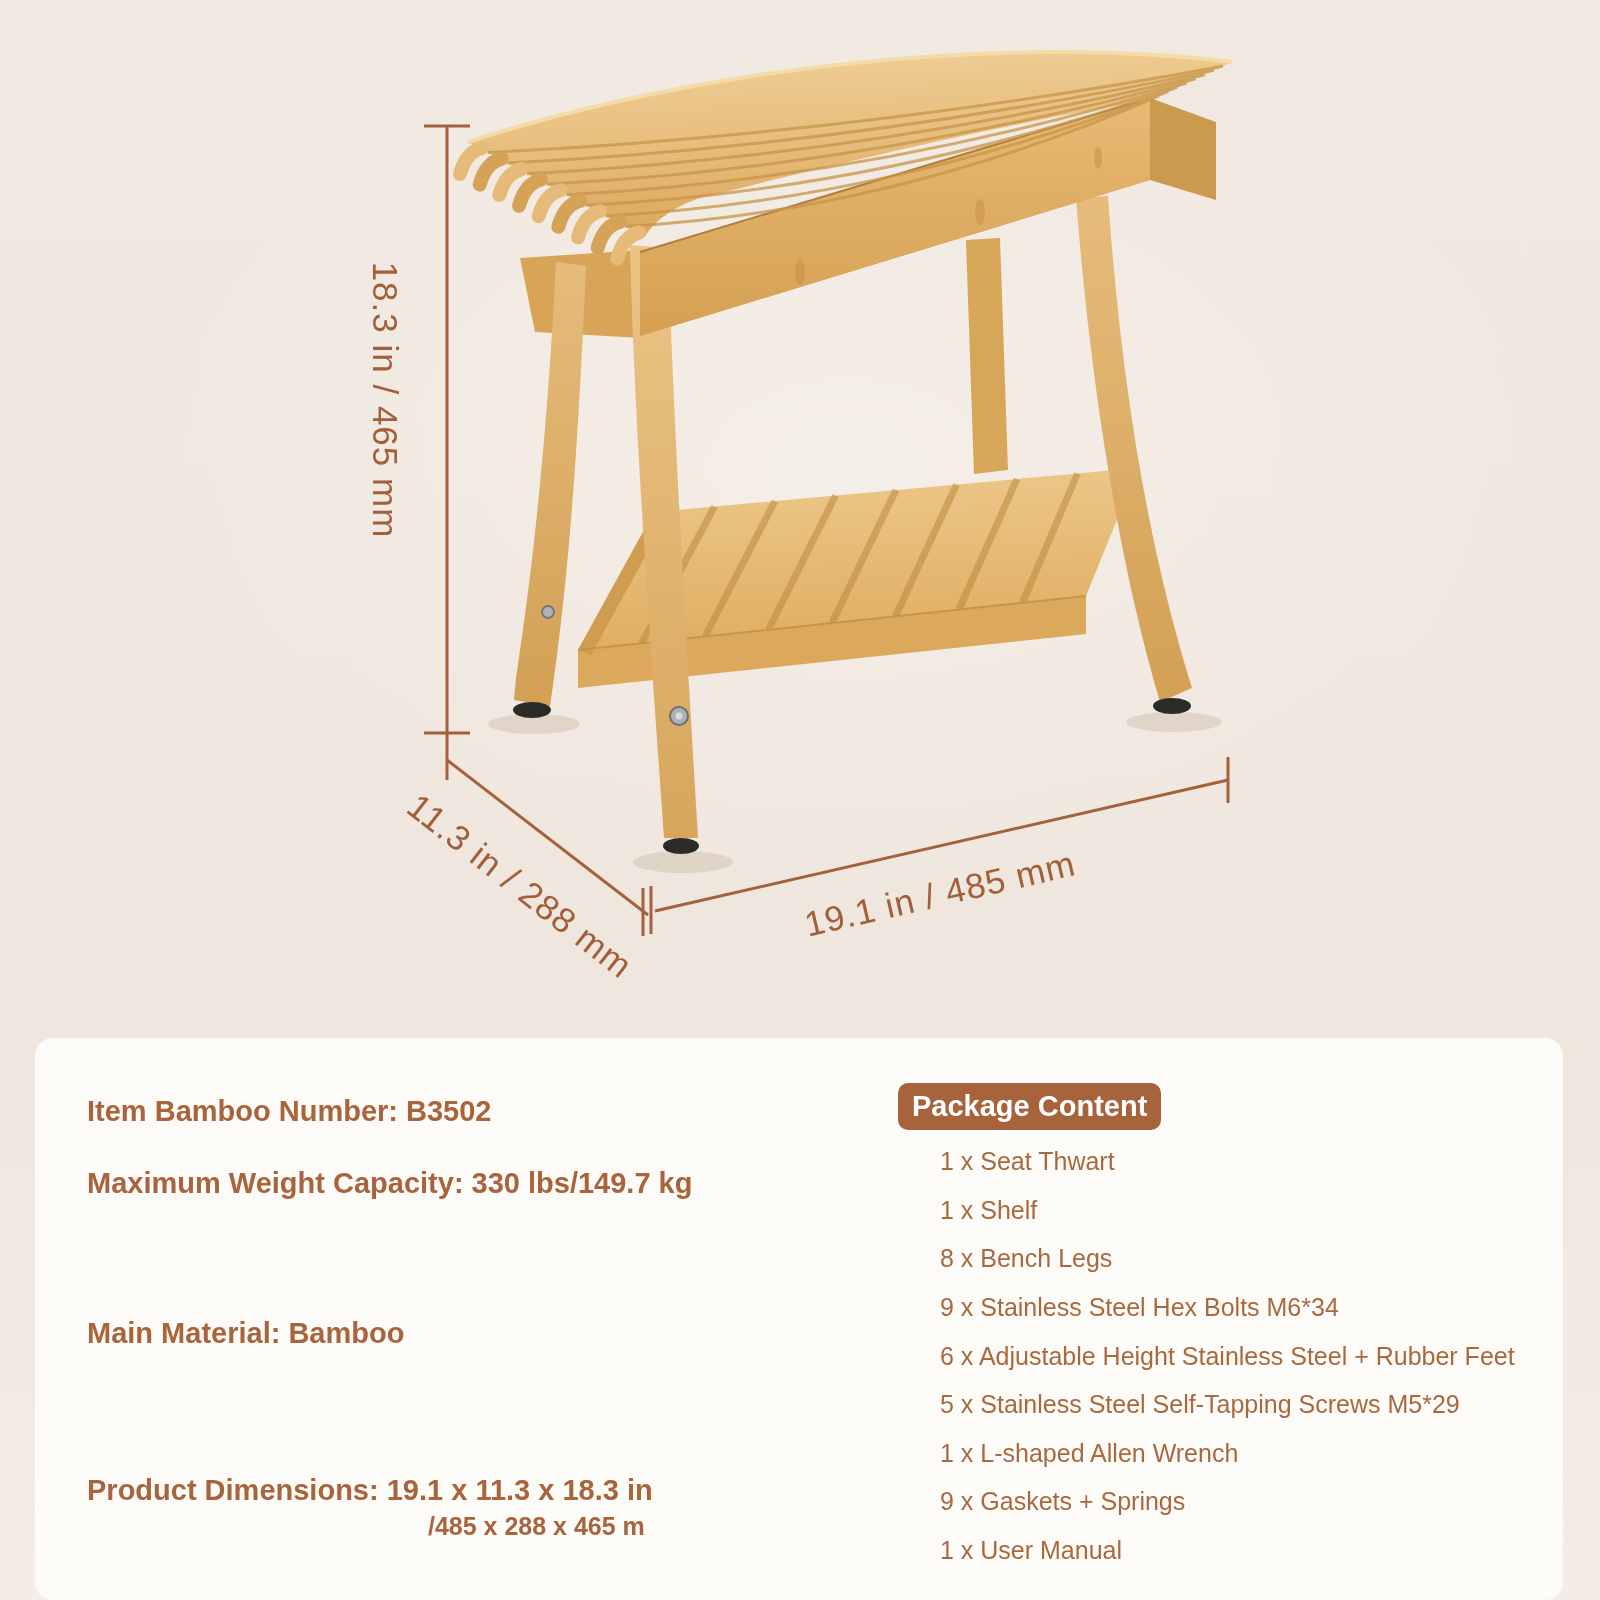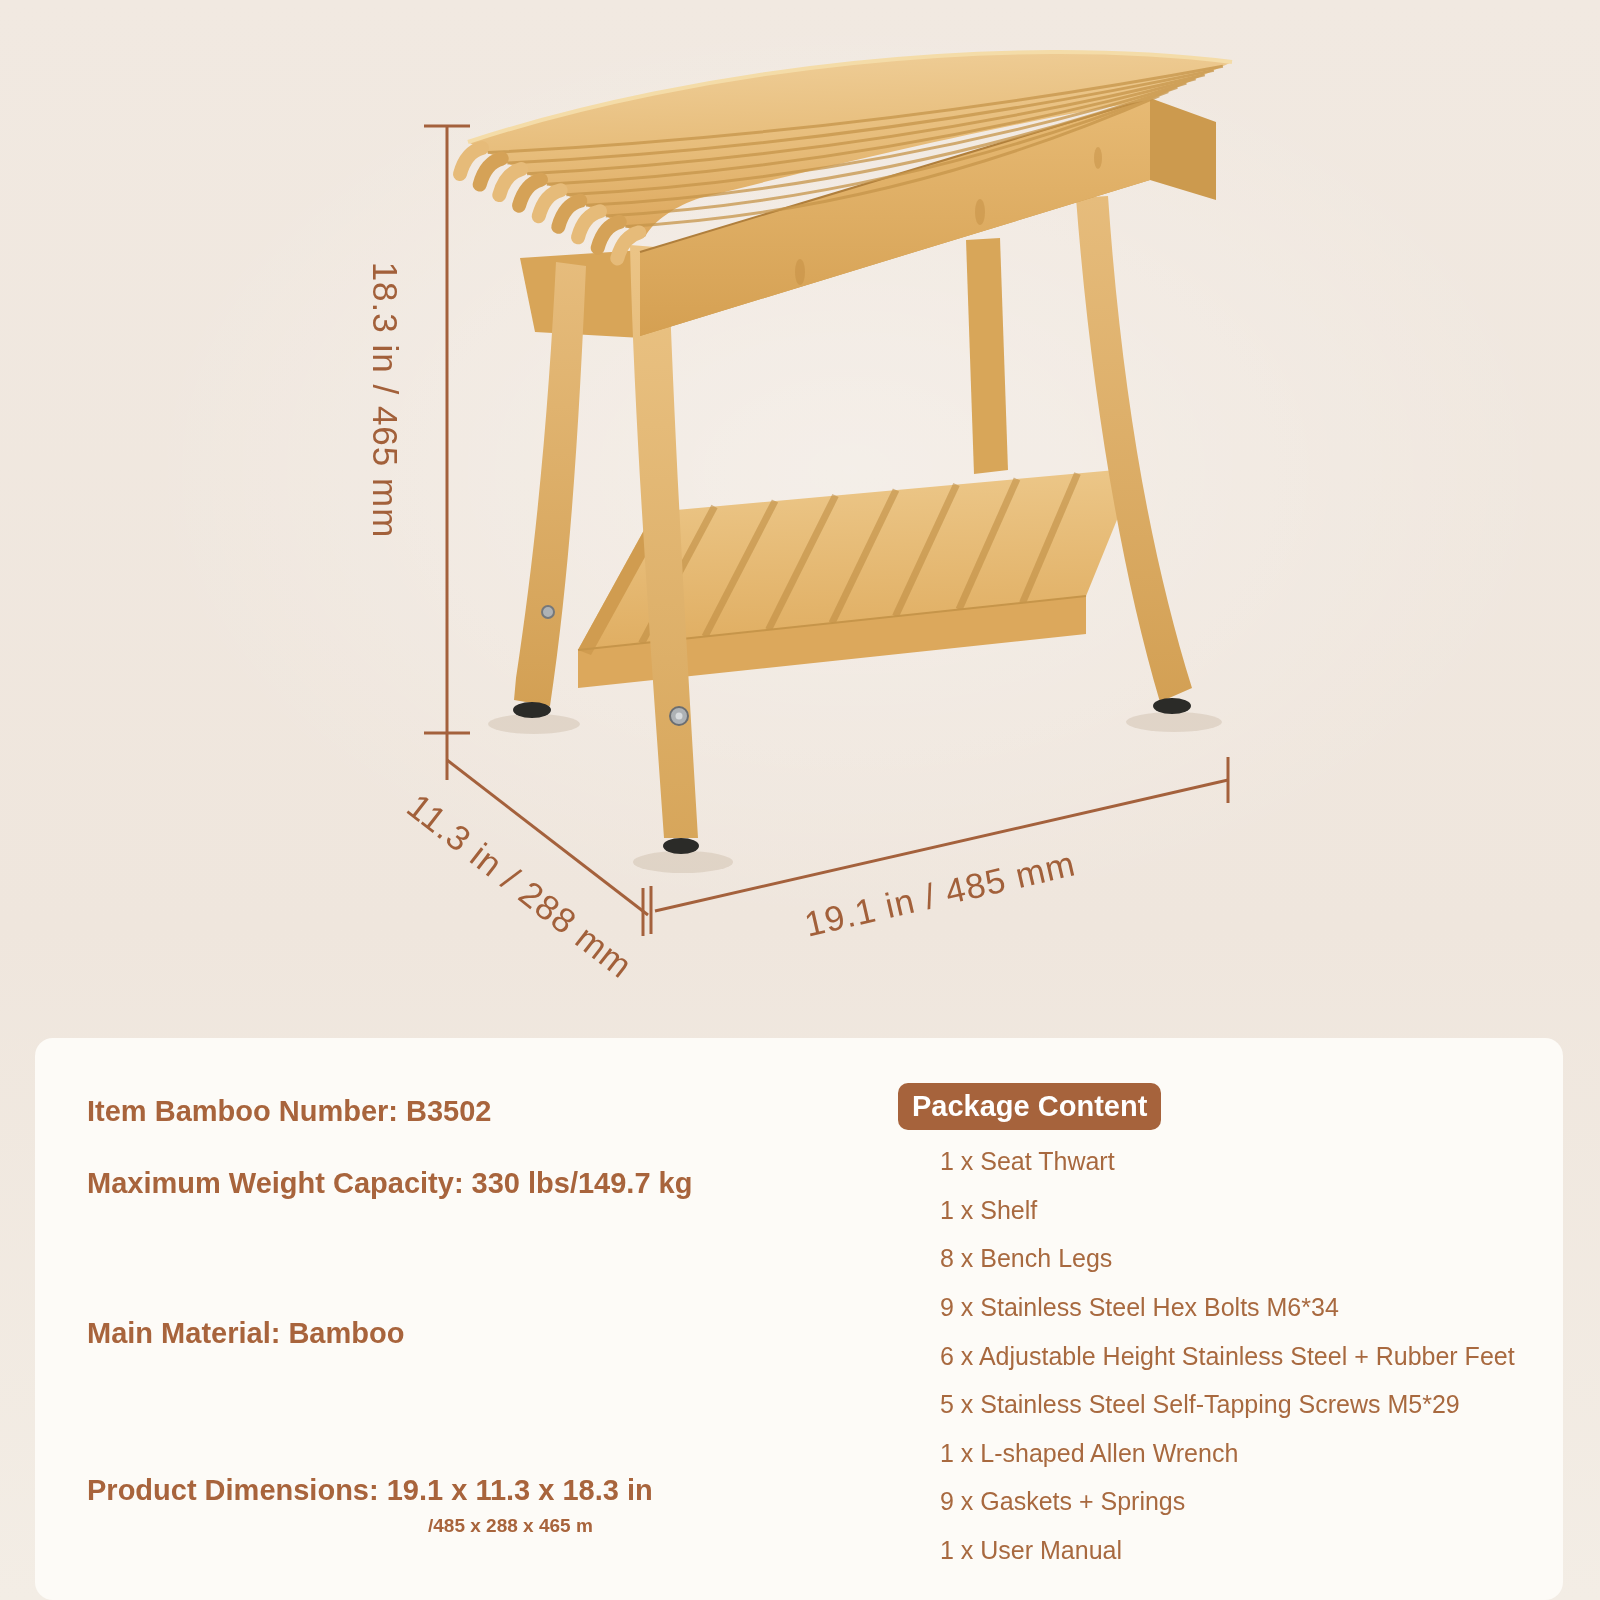--- a/index.html
+++ b/index.html
@@ -18,21 +18,21 @@
   .dim-width{left:940px;top:894px;transform:translate(-50%,-50%) rotate(-13deg);}
   .panel{
     position:absolute;left:35px;top:1038px;width:1528px;height:562px;
     background:#FDFBF7;border-radius:18px;
   }
   .spec-line{
     position:absolute;left:87px;color:#A8643C;font-weight:bold;
     font-size:29px;line-height:34px;white-space:nowrap;
   }
   .spec-cont{position:absolute;left:428px;color:#A8643C;font-weight:bold;
-    font-size:19px;line-height:34px;white-space:nowrap;}
+    font-size:25px;line-height:34px;white-space:nowrap;}
   .pkg-badge{
     position:absolute;left:898px;top:1083px;height:47px;box-sizing:border-box;
     background:#A6633C;color:#FFFFFF;font-weight:bold;font-size:29px;
     line-height:35px;padding:6px 14px;border-radius:10px;white-space:nowrap;
   }
   .pkg-item{
     position:absolute;left:900px;color:#A8693F;font-size:25px;line-height:30px;
     white-space:nowrap;
     margin-left:40px;
   }

